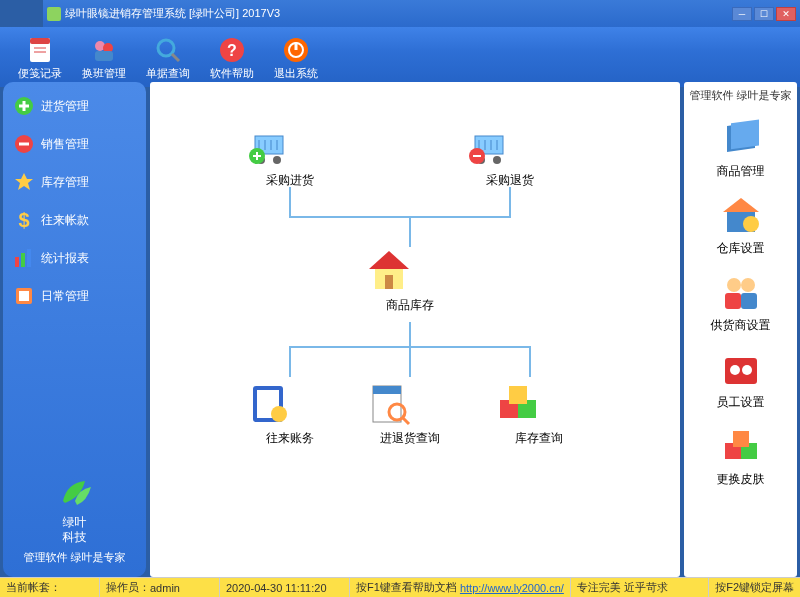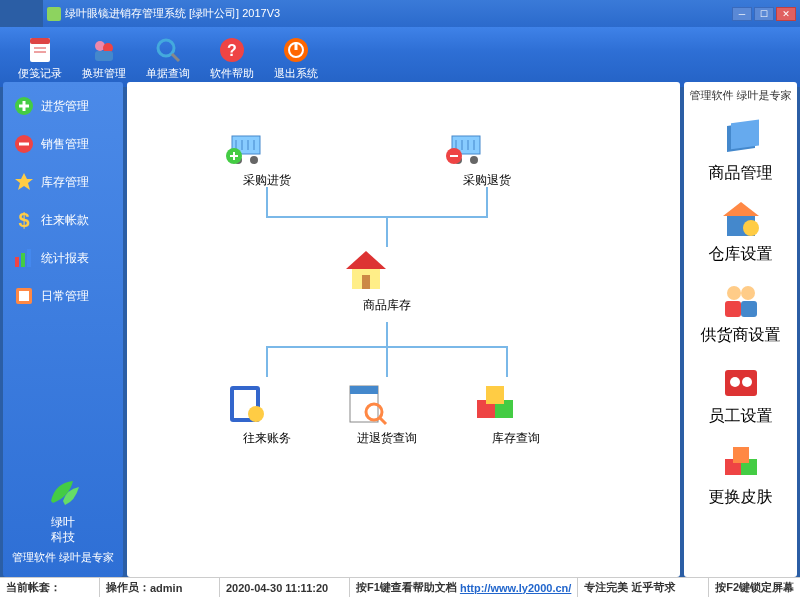--- a/index.html
+++ b/index.html
@@ -13,39 +13,39 @@
 .win-btn { width:20px; height:14px; background:#5a89d6; border:1px solid #3a6abb; display:flex; align-items:center; justify-content:center; font-size:9px; color:#fff; cursor:pointer; }
 .win-btn.close { background:#e06060; border-color:#c04040; }
 
 
 .toolbar { height:60px; background:linear-gradient(#3f82e8,#2e6fd5 40%,#2462c5); display:flex; padding:4px 8px 2px; }
 .tool-btn { width:64px; display:flex; flex-direction:column; align-items:center; justify-content:center; color:#fff; font-size:11px; cursor:pointer; border-radius:3px; }
 .tool-icon { width:28px; height:28px; display:flex; align-items:center; justify-content:center; margin-bottom:2px; }
 
 
 .main { position:absolute; top:82px; bottom:20px; left:3px; right:3px; display:flex; gap:4px; }
-.sidebar-left { width:120px; background:linear-gradient(#4b8ae8,#2e6fd5); border-radius:3px; padding:4px; display:flex; flex-direction:column; }
+.sidebar-left { width:143px; background:linear-gradient(#4b8ae8,#2e6fd5); border-radius:10px; padding:4px; display:flex; flex-direction:column; }
 .sidebar-left .menu { flex:1; }
 .menu-item { display:flex; align-items:center; height:36px; color:#fff; font-size:12px; cursor:pointer; padding:0 6px; margin:2px 0; border-radius:3px; }
 .menu-icon { width:22px; height:22px; margin-right:6px; display:flex; align-items:center; justify-content:center; }
 .brand-box { margin-top:auto; text-align:center; color:#fff; font-size:11px; padding:8px 0; }
 .brand-icon { width:40px; height:36px; margin:0 auto 4px; }
 
 .center { flex:1; background:#fff; border-radius:3px; position:relative;padding-left:16px; }
 .center svg { position:absolute; top:0; left:0; }
 .fd-item { position:absolute; width:90px; text-align:center; font-size:12px; cursor:pointer; }
 .fd-item .fd-icon { width:48px; height:48px; margin:0 auto 2px; }
 
 .sidebar-right { width:113px; background:#fff; border-radius:3px; padding:6px 2px; }
 .sr-title { text-align:center; font-size:11px; color:#333; margin-bottom:10px; }
-.sr-item { text-align:center; margin:14px 0; font-size:16px; cursor:pointer; }
+.sr-item { text-align:center; margin:14px 0; font-size:12px; cursor:pointer; }
 .sr-icon { width:44px; height:44px; margin:0 auto 2px; }
 
 
-.statusbar { position:absolute; bottom:0; left:0; right:0; height:20px; background:#ffffff; border-top:1px solid #ccc; display:flex; align-items:flex-start; font-size:11px; color:#333;font-weight:bold; }
+.statusbar { position:absolute; bottom:0; left:0; right:0; height:20px; background:#fde047; border-top:1px solid #ccc; display:flex; align-items:flex-start; font-size:11px; color:#333; }
 .sb-cell { height:100%; display:flex; align-items:center; padding:0 6px; border-right:1px solid #ccc; white-space:nowrap; }
 .sb-cell a { color:#2266cc; text-decoration:underline; }
 .sb-spacer { flex:1; }
 </style>
 </head>
 <body>
 
 <div class="titlebar">
   <div class="app-icon"></div>
   <div class="title">绿叶眼镜进销存管理系统 [绿叶公司] 2017V3</div>

